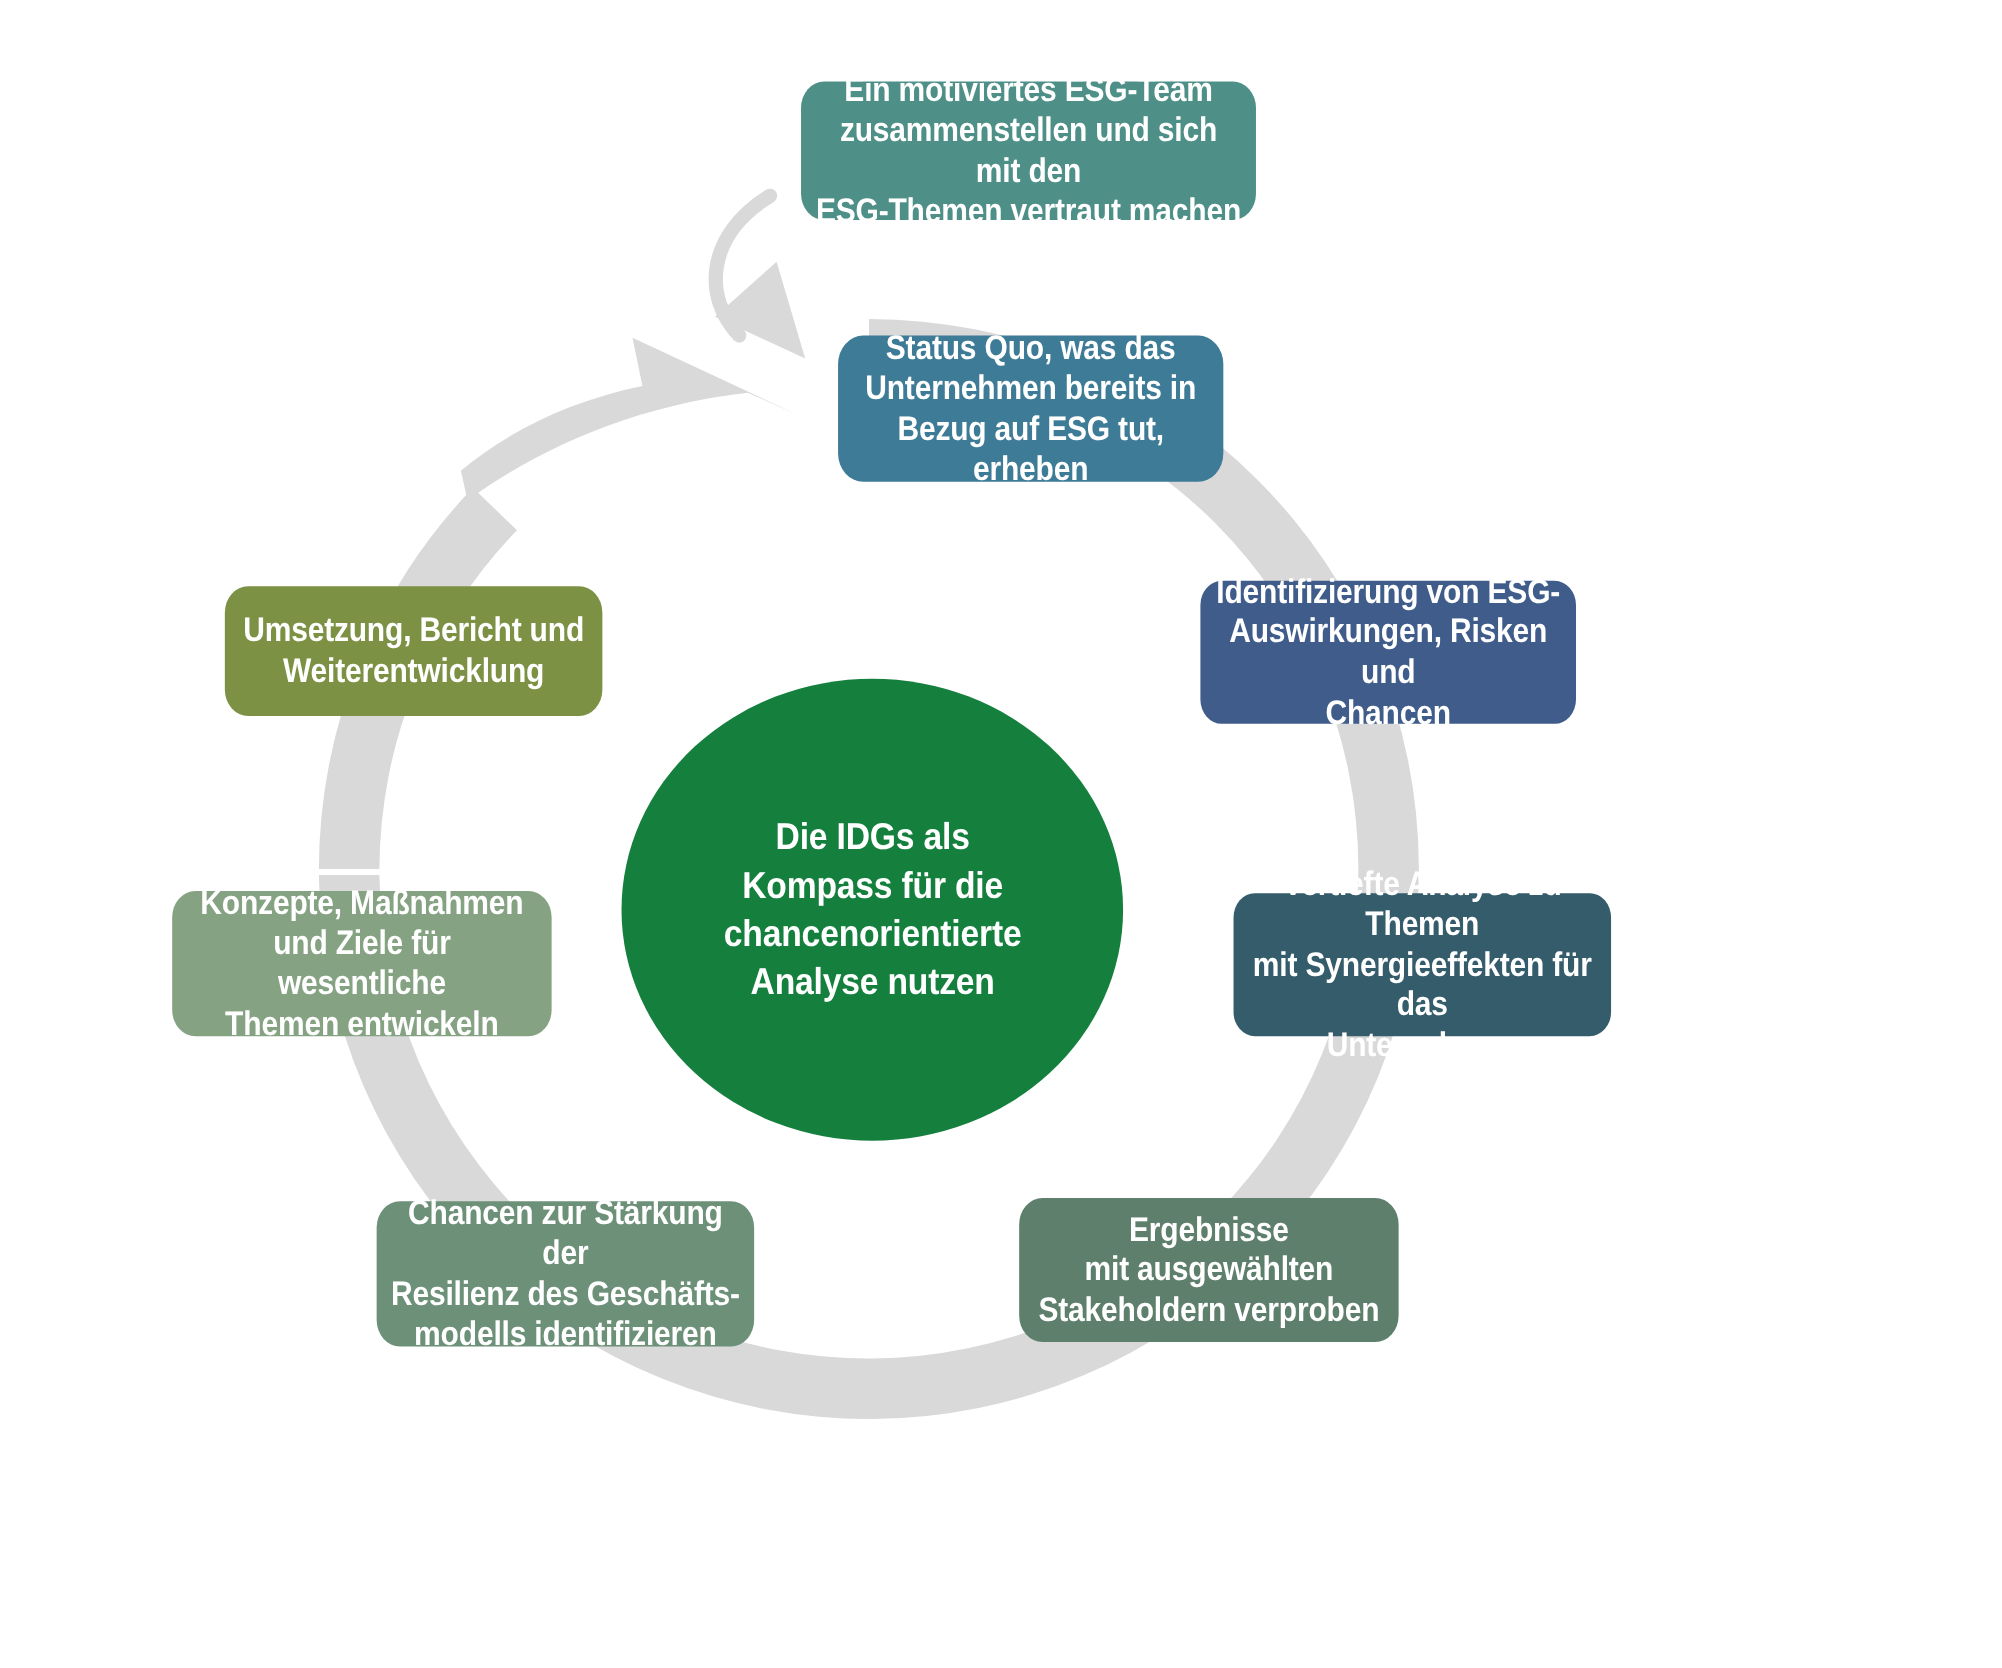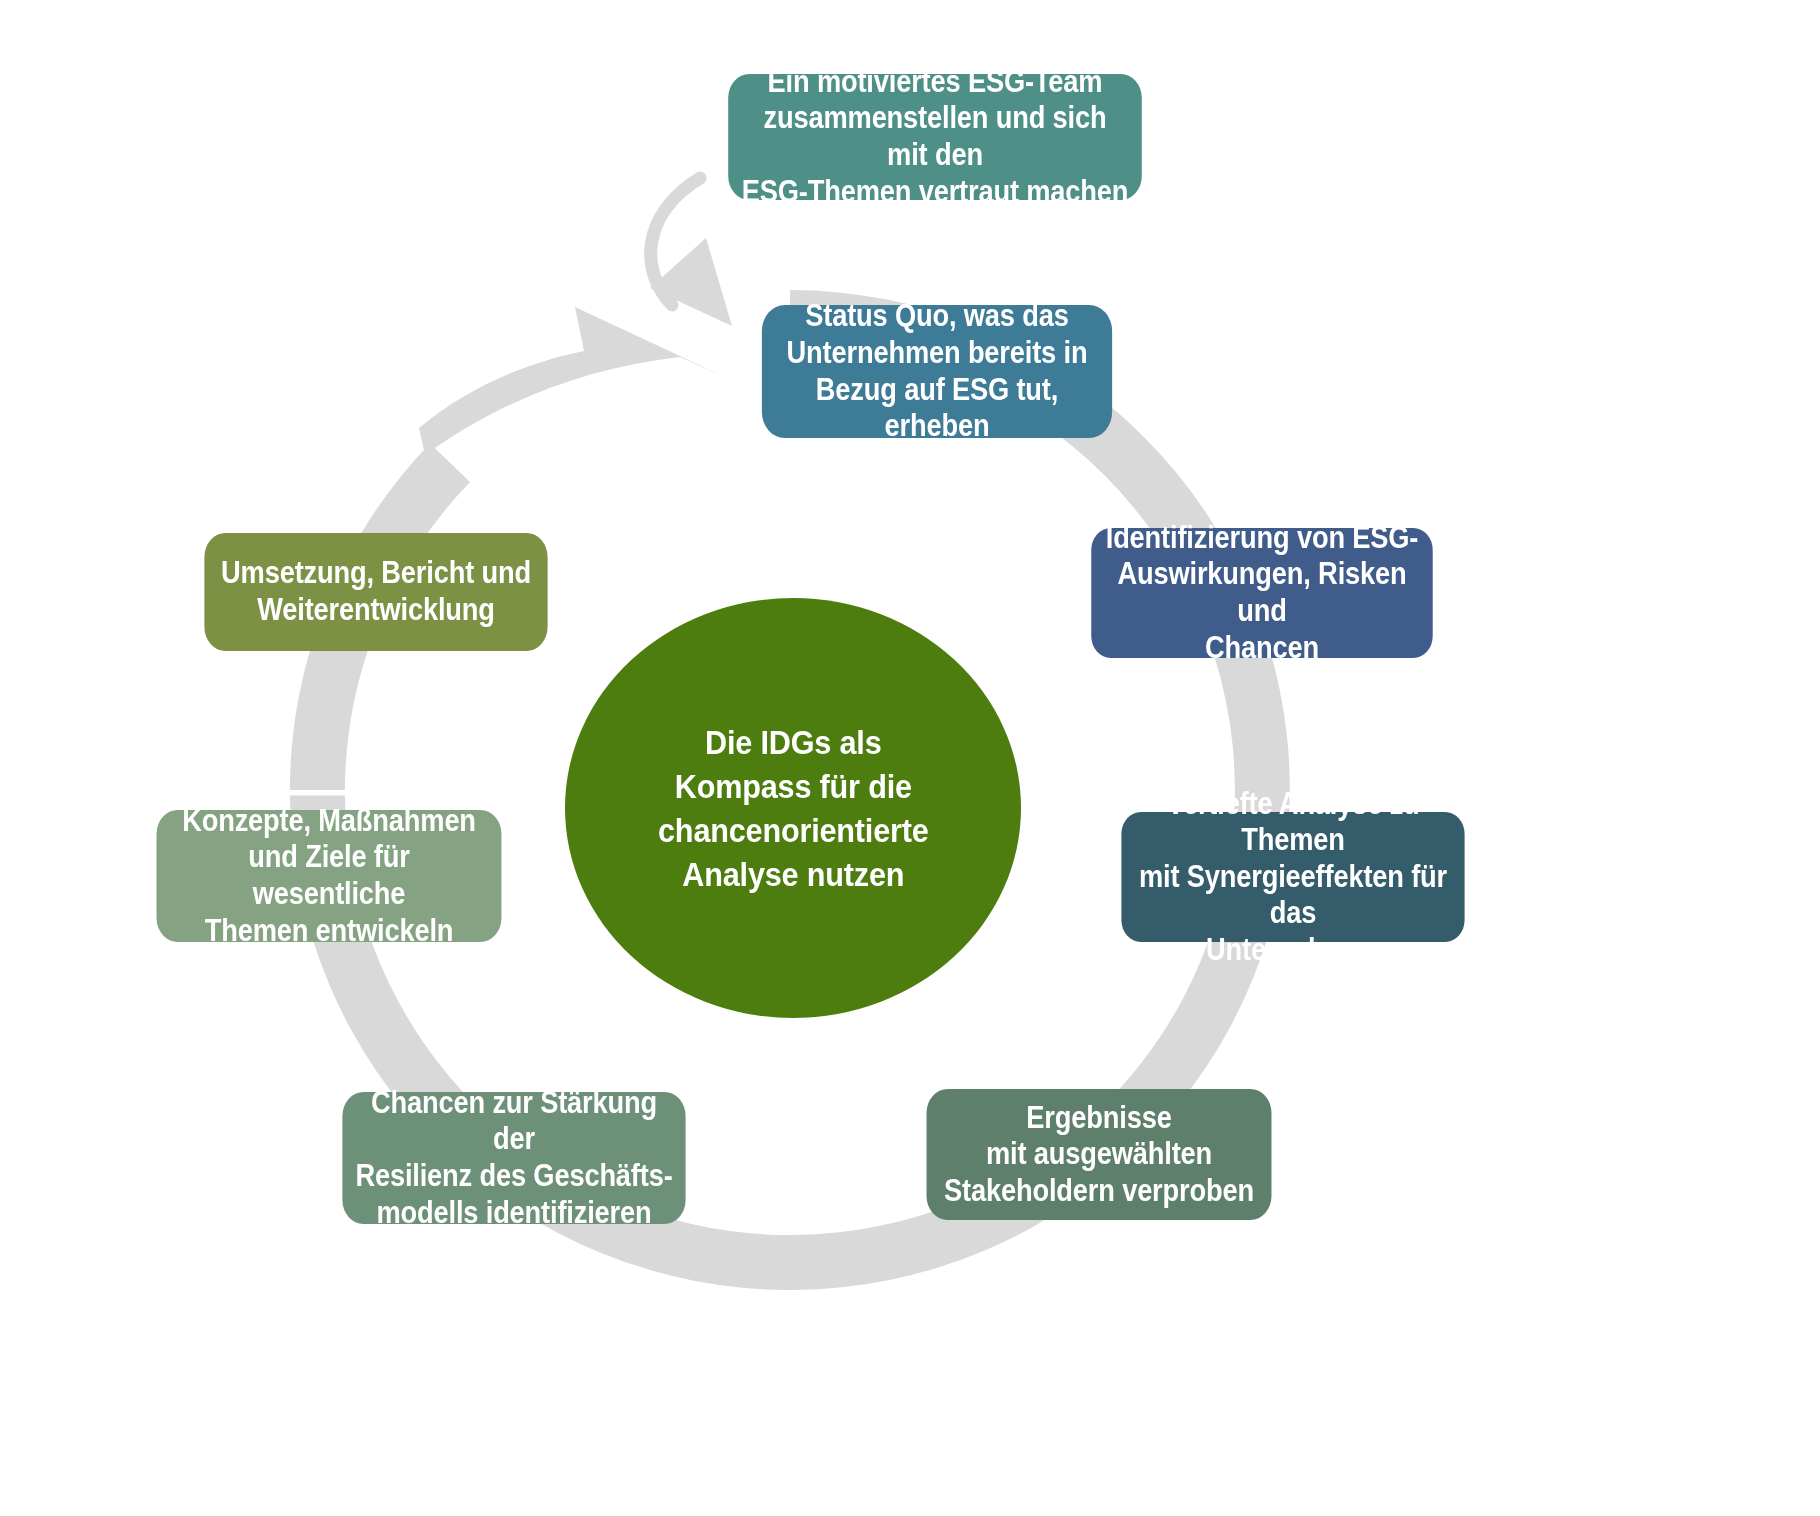--- a/index.html
+++ b/index.html
@@ -71,21 +71,21 @@
                C 520 364 463 391 419 428 Z" fill="#d9d9d9"></path>
     </g>
 
     <g>
       <path d="M 700 178
                C 640 215 640 272 672 305" fill="none" stroke="#d9d9d9" stroke-width="13" stroke-linecap="round"></path>
       <path d="M 650 288 L 732 326 L 706 238 Z" fill="#d9d9d9"></path>
     </g>
   </svg>
 
-  <div class="centercircle" style="left:565px;top:598px;width:456px;height:420px;background:#4d7c0f;">
+  <div class="centercircle" style="left:565px;top:617px;width:456px;height:420px;background:#15803d;">
     <span>Die IDGs als
 Kompass für die
 chancenorientierte
 Analyse  nutzen</span>
   </div>
 
   <div class="node" style="left:700px;top:74px;width:470px;height:126px;background:#4e9088;border-radius:24px;">Ein motiviertes ESG-Team
 zusammenstellen und sich mit den
 ESG-Themen vertraut machen</div>
 

